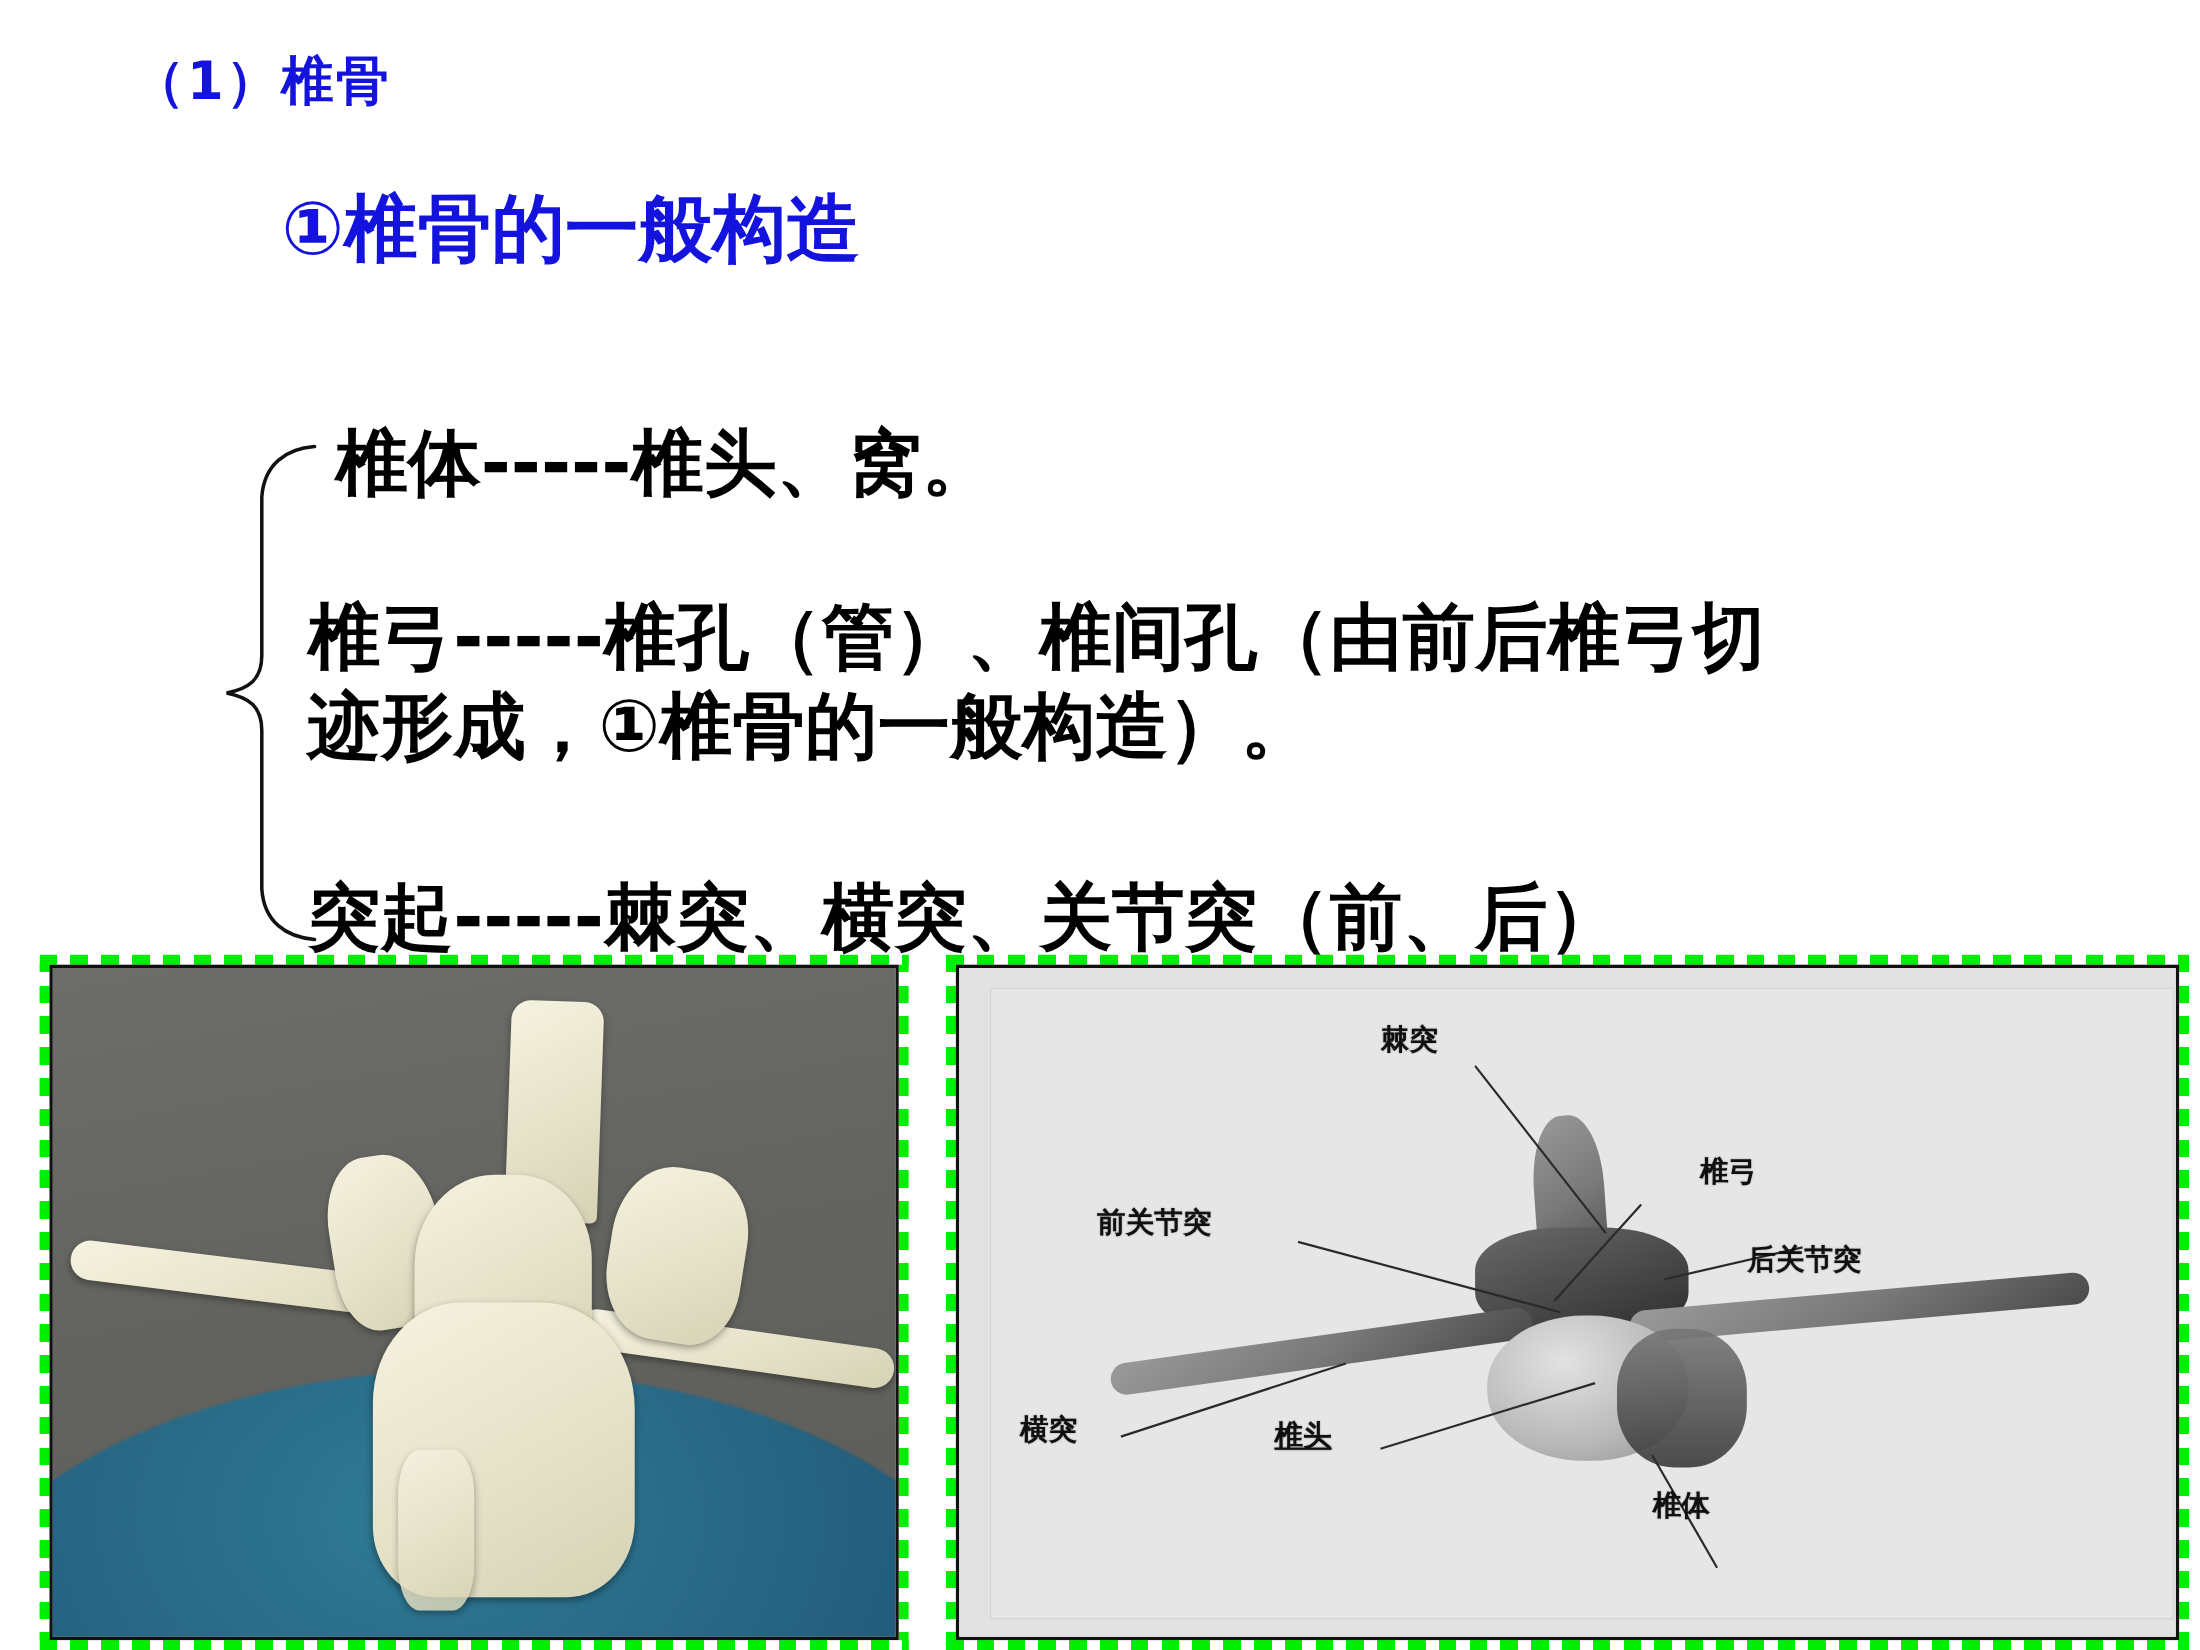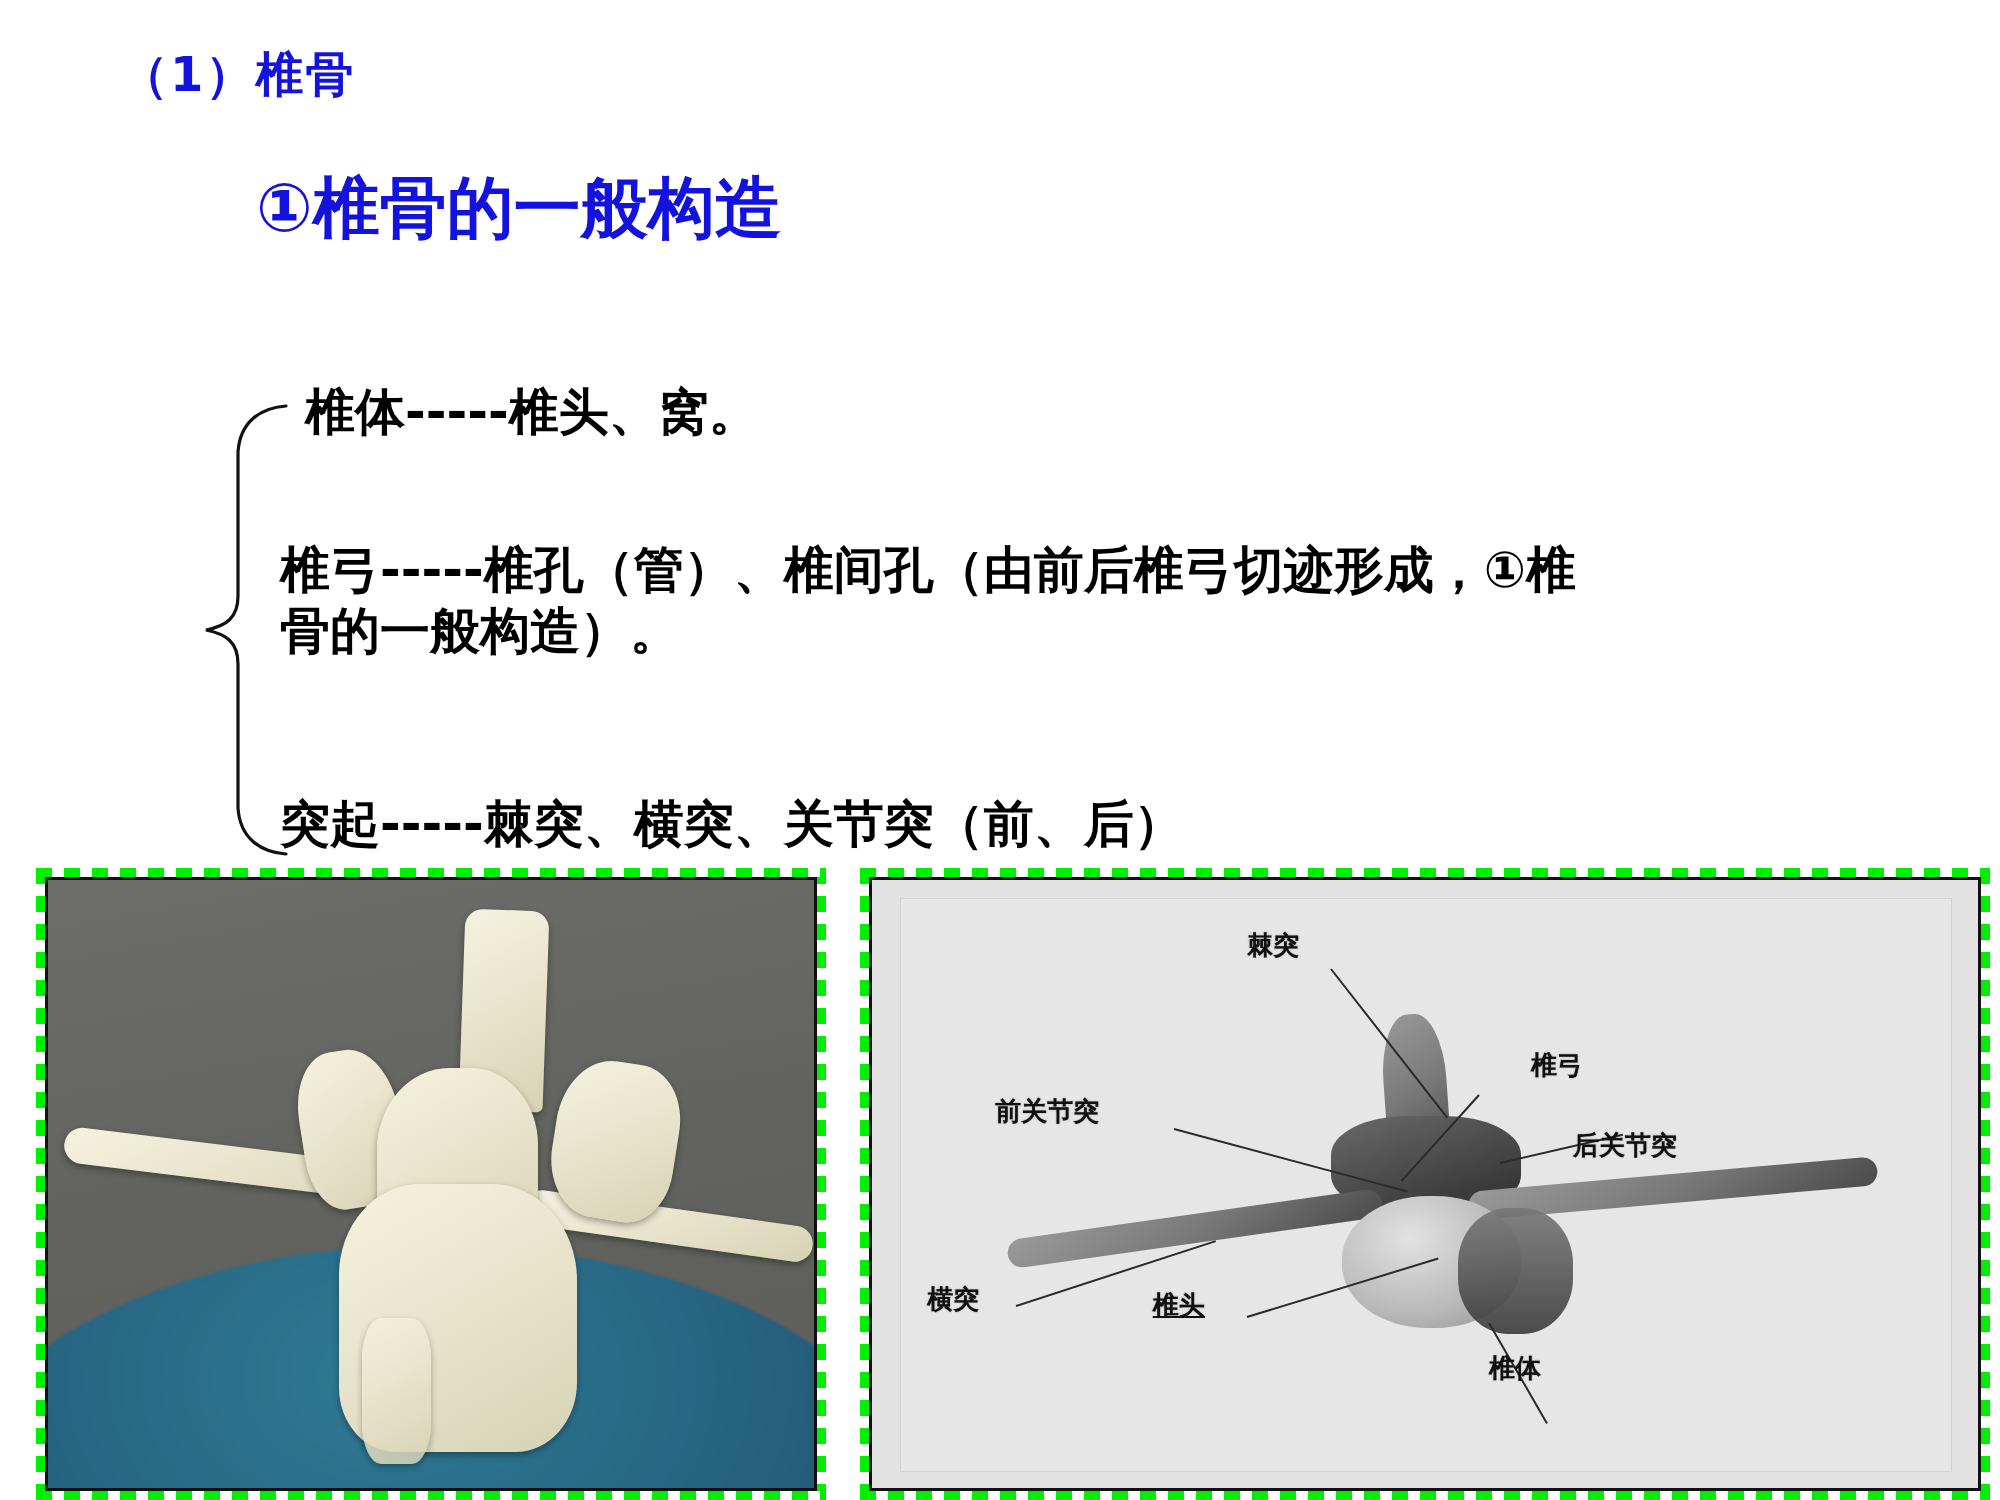--- a/index.html
+++ b/index.html
@@ -39,21 +39,21 @@
   }
 
   
   #body-text {
     position: absolute;
     left: 305px;
     top: 382px;
     width: 1400px;
   }
   .body-line {
-    font-size: 50px;
+    font-size: 66px;
     font-weight: bold;
     color: #000000;
     line-height: 1.22;
     white-space: pre-wrap;
     letter-spacing: 0px;
   }
   #body-line-1 { position: absolute; left: 0;   top: 0px;   }
   #body-line-2 { position: absolute; left: -25px; top: 158px; width: 1340px; }
   #body-line-3 { position: absolute; left: -25px; top: 412px; }
 
@@ -133,20 +133,21 @@
     background: #e2e2e2;
   }
   .scan-plate {
     position: absolute;
     left: 2.5%;
     top: 3%;
     width: 95%;
     height: 94%;
     background: #e6e6e6;
     border: 1px solid #d2d2d2;
+    padding-left: 24px;
   }
   .scan-label {
     position: absolute;
     font-family: "DejaVu Sans", "Liberation Sans", sans-serif;
     font-weight: bold;
     font-size: 26px;
     color: #101010;
     white-space: nowrap;
     text-shadow: 0 0 1.5px rgba(0,0,0,.45);
   }

